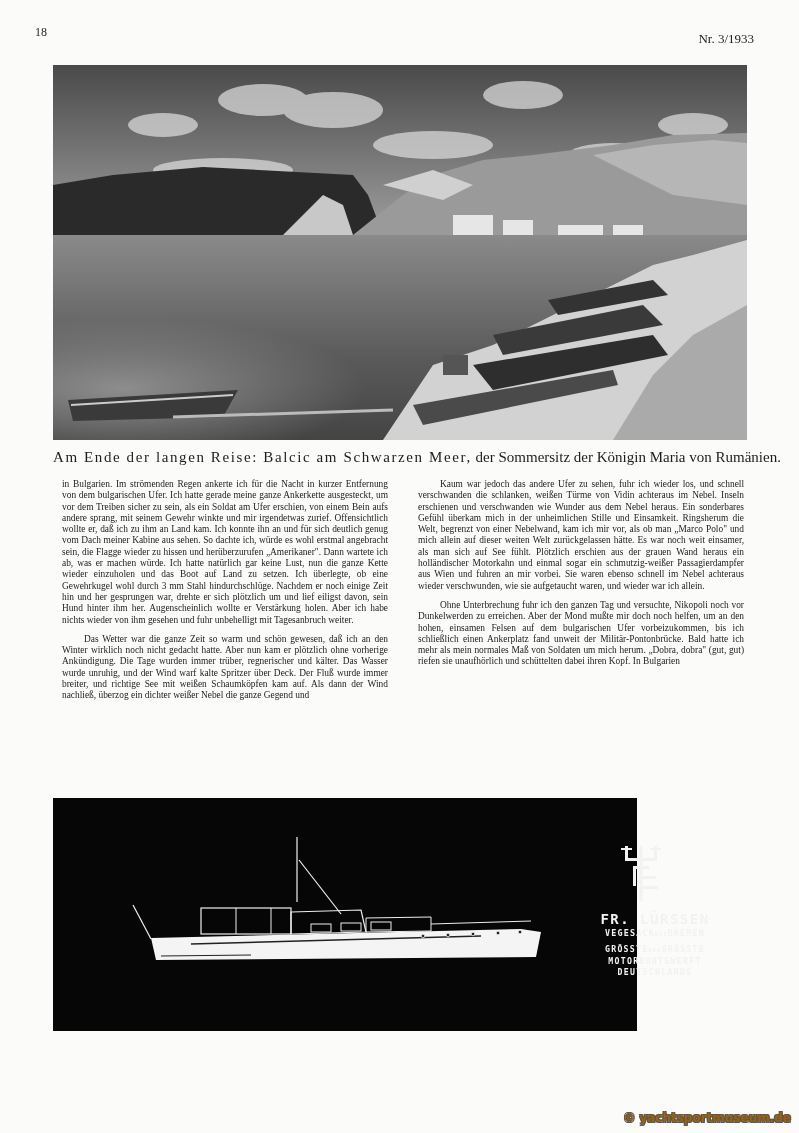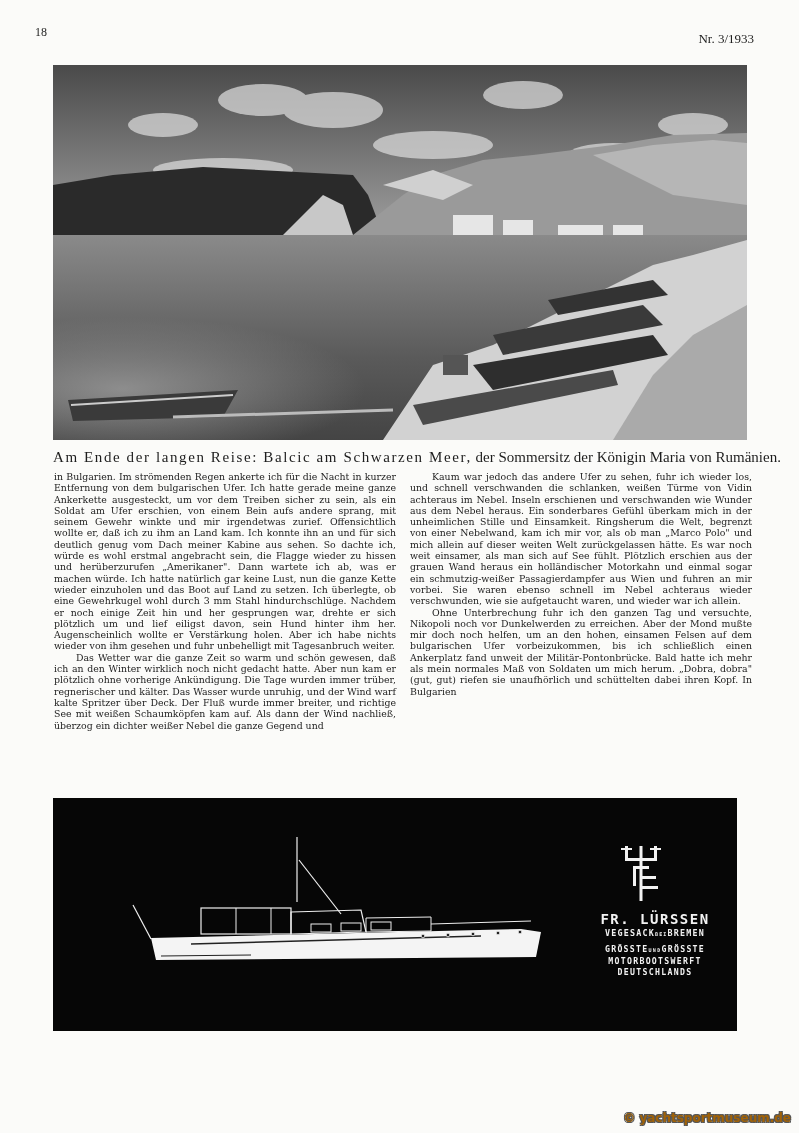--- a/index.html
+++ b/index.html
@@ -22,25 +22,25 @@
     }
     .caption .spaced { letter-spacing: 1.6px; }
 
     .col {
       position: absolute; top: 471px; width: 342px;
       font-family: "DejaVu Serif", serif; font-size: 9.4px; line-height: 11.3px;
       text-align: justify; color: #222;
     }
     .col.left { left: 54px; }
     .col.right { left: 410px; }
-    .col p { margin: 0; }
+    .col p { margin: 8px; font-family: Liberation Serif, serif; }
     .col p.indent { text-indent: 22px; }
 
     .ad {
-      position: absolute; left: 53px; top: 798px; width: 684px; height: 233px;
+      position: absolute; left: 53px; top: 798px; width: 584px; height: 233px;
       background: #060606;
     }
     .ad svg.boat { position: absolute; left: 78px; top: 34px; width: 410px; height: 130px; }
     .ad .logo { position: absolute; left: 568px; top: 48px; width: 40px; height: 55px; }
     .ad .brand {
       position: absolute; left: 532px; top: 113px; width: 140px; text-align: center;
       color: #f2f2f2; font-family: "DejaVu Sans Mono", monospace; font-weight: bold;
     }
     .brand .name { font-size: 14px; letter-spacing: 1.5px; line-height: 17px; }
     .brand .sub { font-size: 8.4px; letter-spacing: 1.2px; line-height: 11px; }

